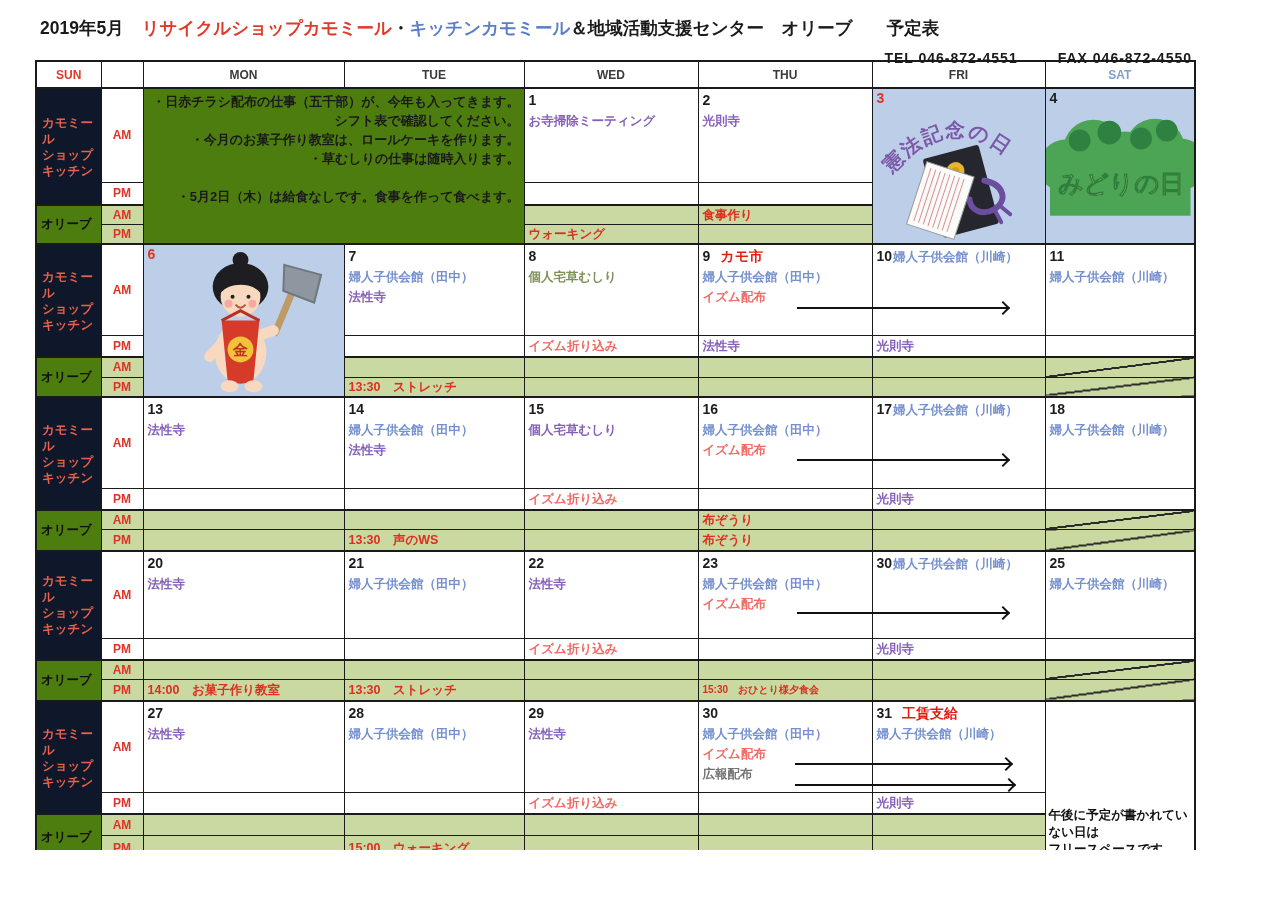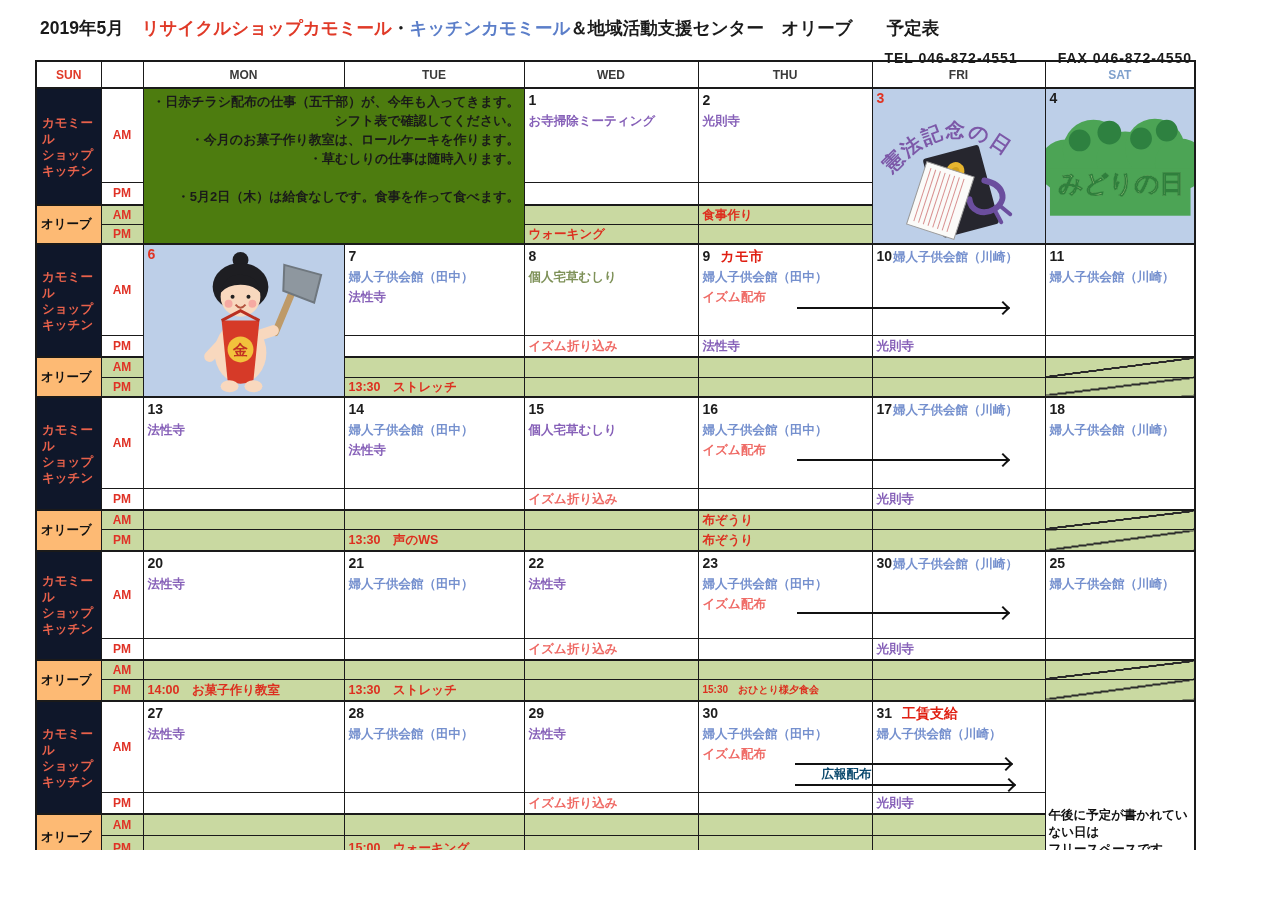--- a/index.html
+++ b/index.html
@@ -19,36 +19,36 @@
   table.cal{border:2px solid #1a1a1a;}
   .cal td,.cal th{border:1px solid #1a1a1a;padding:0;overflow:hidden;}
   .cal th{height:25px;font-size:12px;font-weight:bold;color:#3a3a3a;border-bottom:2px solid #1a1a1a;}
   .cal th.sun{color:#e03a28;}
   .cal th.sat{color:#7fa0cc;}
   tr.r-oam td{border-top:2px solid #1a1a1a;}
   tr.r-am td{border-top:2px solid #1a1a1a;}
   
   td.c-lbl{background:#0f172a;vertical-align:middle;}
   .kamolbl{color:#e8614b;font-weight:bold;font-size:12.5px;line-height:16px;padding-left:5px;white-space:pre-line;}
-  td.c-olv{background:#fdba74;vertical-align:middle;}
+  td.c-olv{background:#4d7c0f;vertical-align:middle;}
   .olvlbl{font-weight:bold;font-size:12.5px;padding-left:4px;color:#111;}
   td.ampm{text-align:center;vertical-align:middle;font-weight:bold;font-size:12px;color:#e03226;background:#fff;margin-top:24px;}
   td.ampm.olv,td.olv{background:#c9d9a1;}
   
   td.am-cell{background:#fff;vertical-align:top;}
   td.pm-cell{background:#fff;vertical-align:middle;}
   .date{display:inline-block;font-weight:bold;font-size:14px;color:#1c1c1c;padding:2px 0 0 4px;height:20px;line-height:19px;}
   .badge{font-weight:bold;font-size:14px;color:#e01f12;margin-left:10px;}
   .ev{font-weight:bold;font-size:12.5px;line-height:20px;padding-left:4px;white-space:pre;}
   .ev.b{color:#7590ce;}
   .ev.p{color:#8660b8;}
   .ev.pk{color:#ef6b66;}
   .ev.r{color:#dd2f1f;}
   .ev.og{color:#7e9158;}
-  .ev.g{color:#0c4a6e;text-align:right;}
+  .ev.g{color:#737373;}
   .ev.inline{display:inline;padding-left:1px;}
   .ev.sm{font-size:10px;}
   td.olv .ev{line-height:18px;}
   
   td.notes{background:#4d7c0f;vertical-align:top;text-align:right;}
   .notes-txt{font-size:13px;font-weight:bold;line-height:19px;padding:3px 4px 0 5px;white-space:pre-line;color:#1a1a1a;}
   
   td.diag{background-color:#c9d9a1;background-image:linear-gradient(to bottom right,transparent calc(50% - 1px),#2a2a2a calc(50% - 1px),#2a2a2a calc(50% + 1px),transparent calc(50% + 1px));}
   
   td.img{position:relative;background:#bdcfe8;vertical-align:top;}

